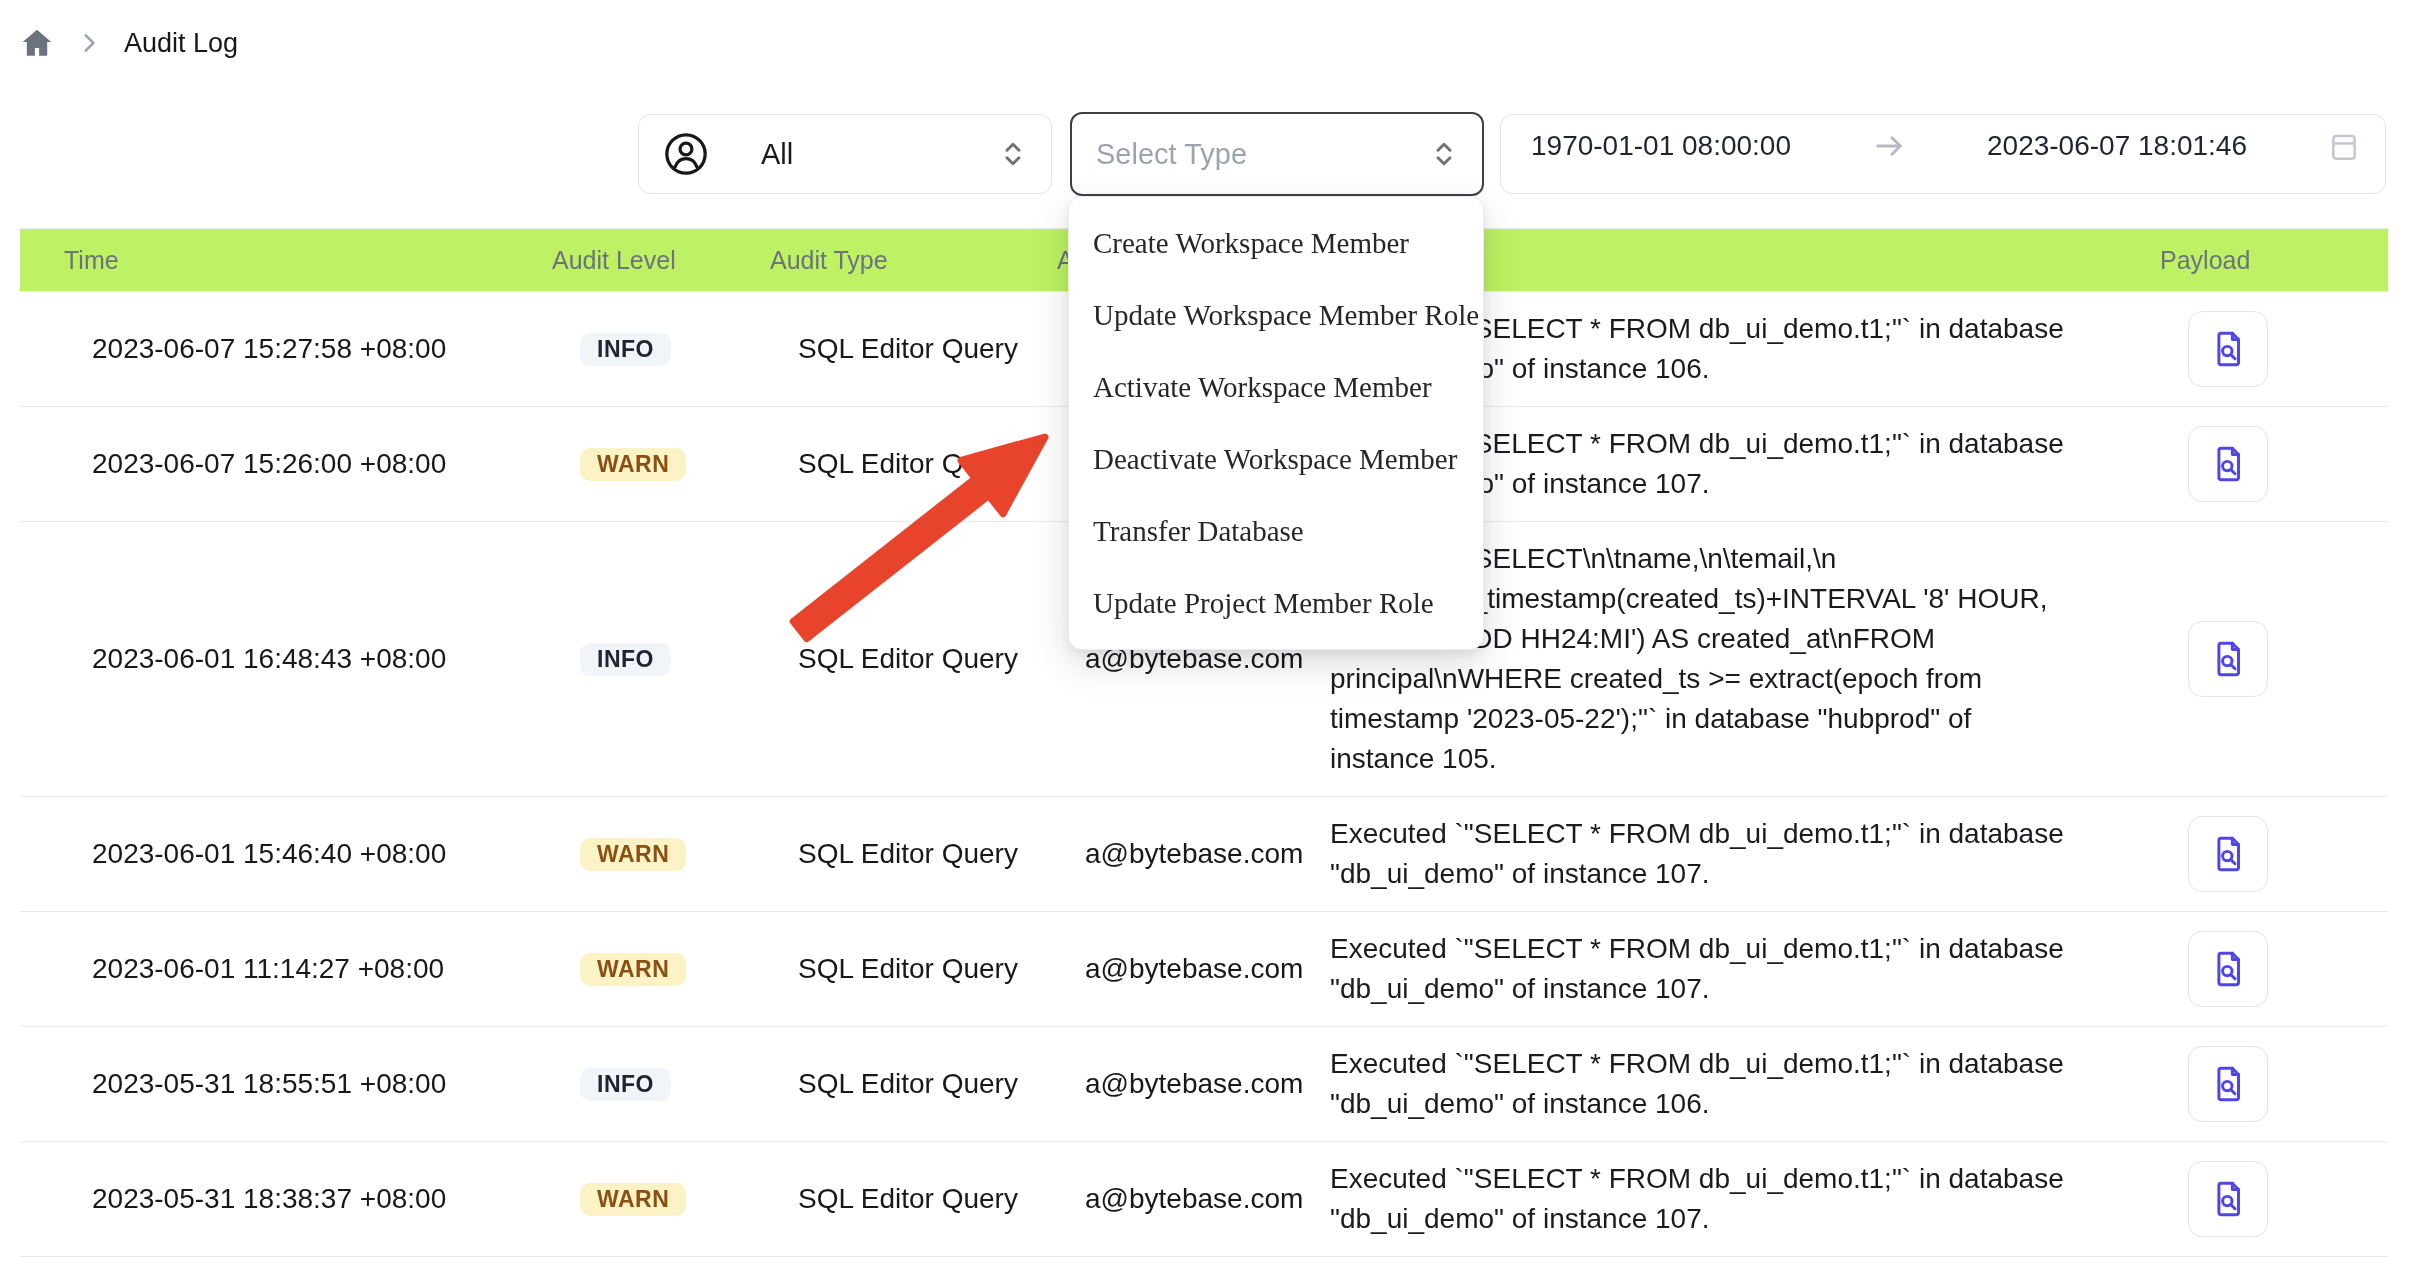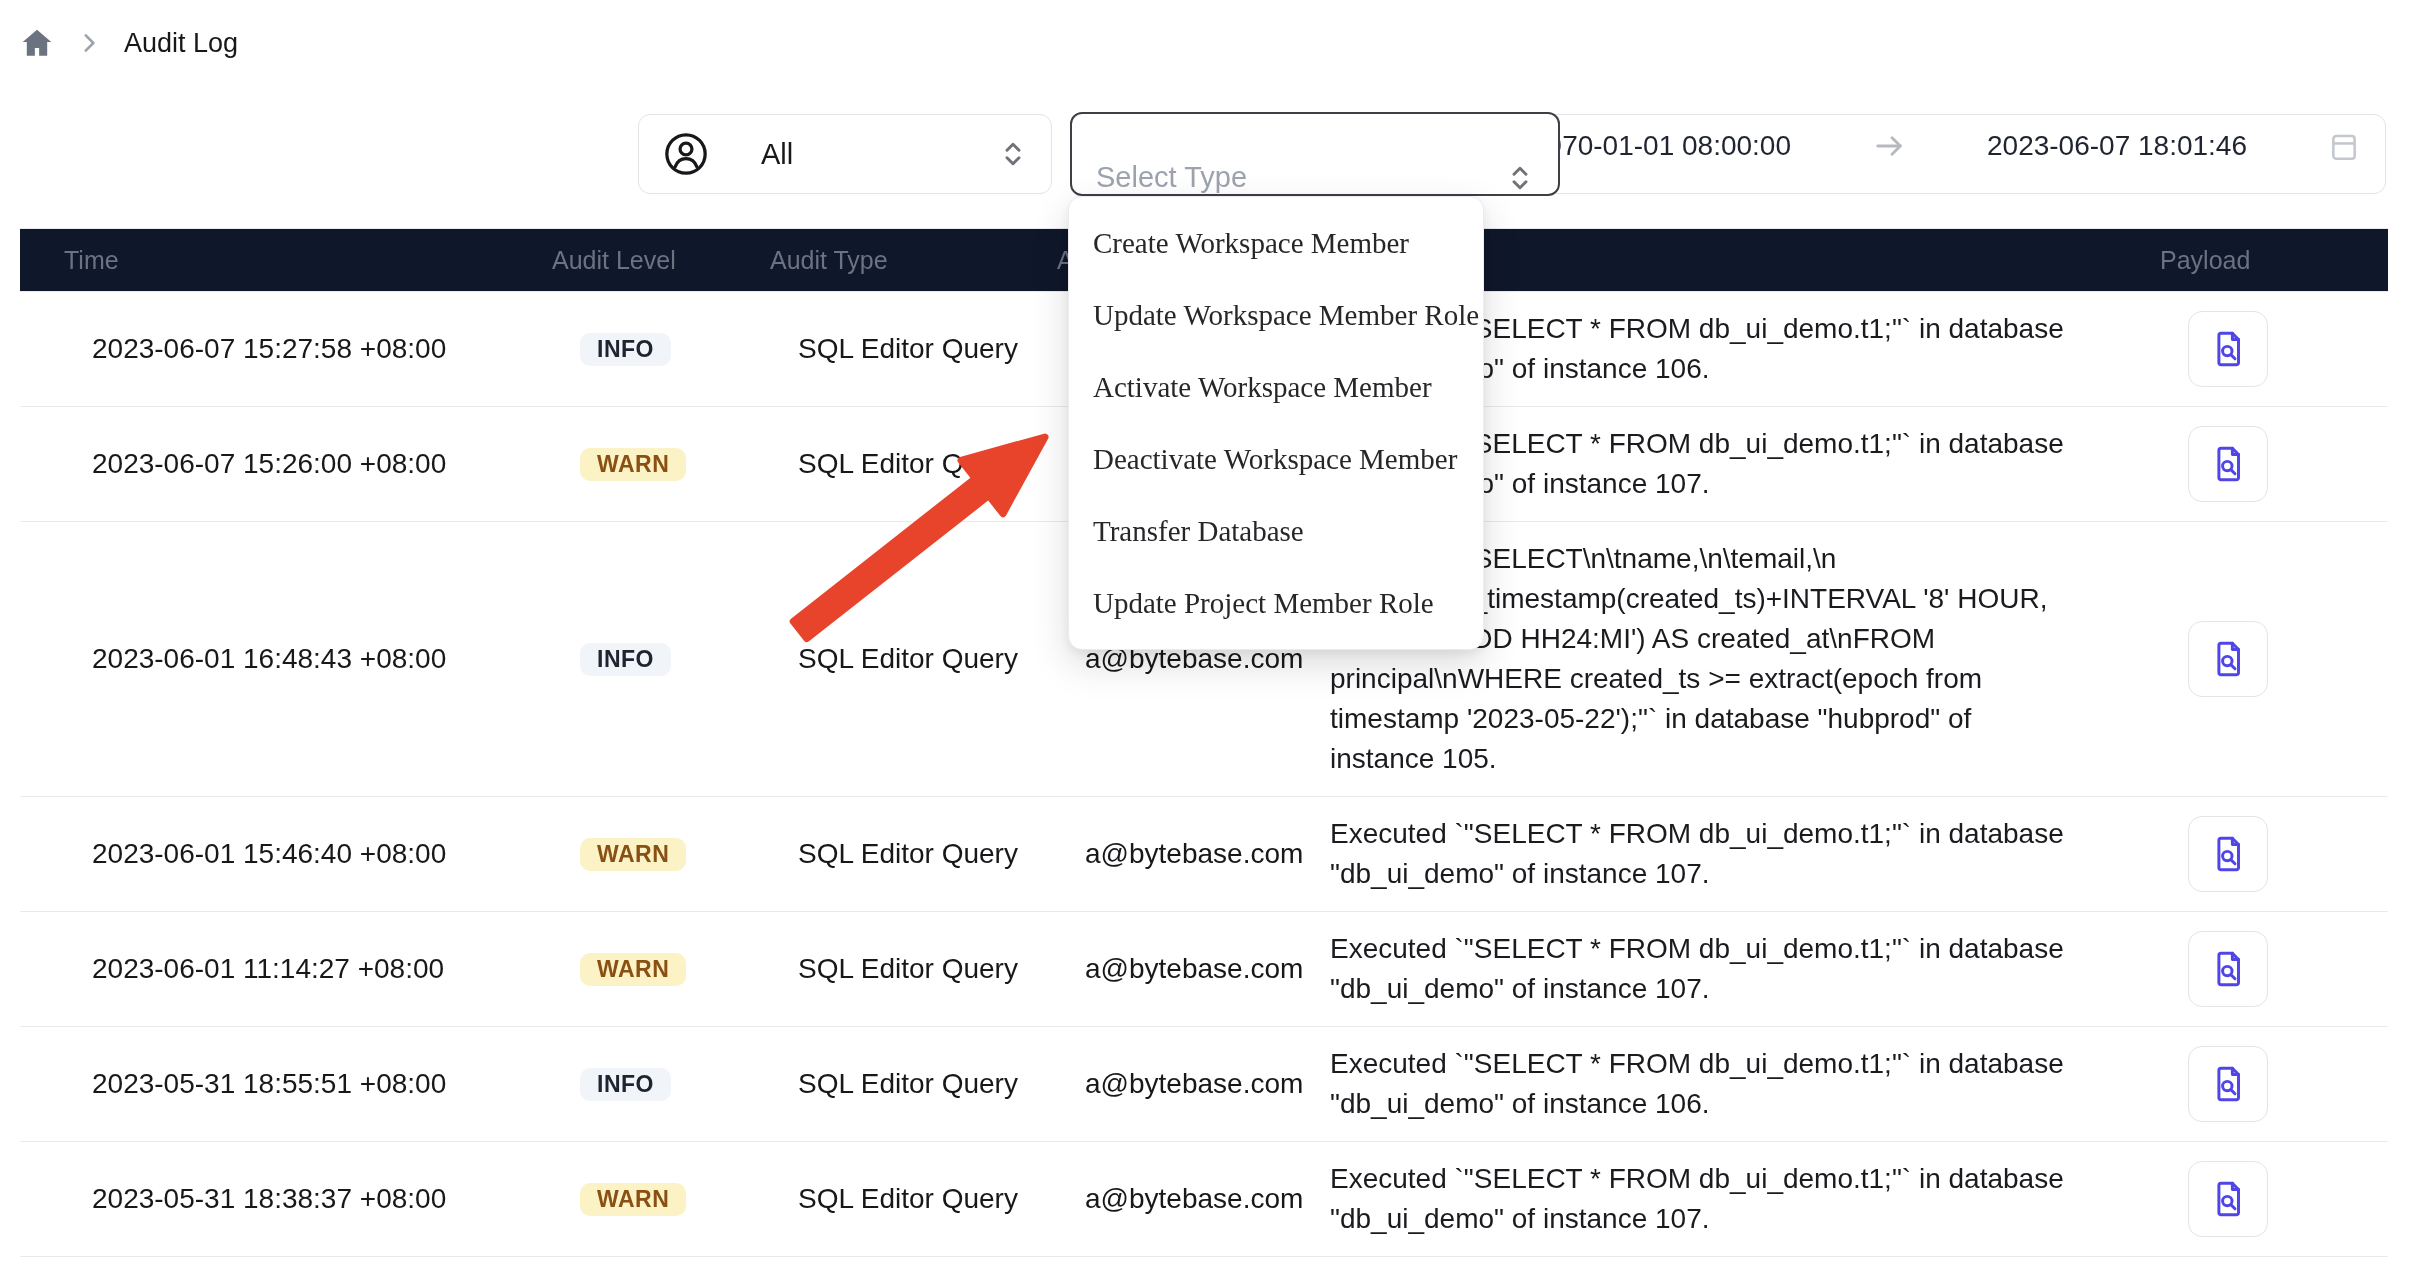--- a/index.html
+++ b/index.html
@@ -11,40 +11,40 @@
   .breadcrumb{position:absolute;left:20px;top:26px;display:flex;align-items:center;gap:22px;}
   .crumb-home{width:34px;height:34px;color:#6b7280;cursor:pointer;}
   .crumb-sep{width:26px;height:26px;color:#9ca3af;}
   .crumb-title{font-size:27px;font-weight:500;color:#18181b;}
   
   .ctrl{position:absolute;box-sizing:border-box;background:#fff;border:1px solid #e4e4e7;border-radius:12px;display:flex;align-items:center;}
   .actor-select{left:638px;top:114px;width:414px;height:80px;padding:0 22px 0 24px;cursor:pointer;gap:32px;}
   .actor-select .uicon{width:46px;height:46px;color:#18181b;flex:none;}
   .actor-select .val{margin-left:20px;font-size:29px;color:#18181b;flex:1;}
   .updown{width:32px;height:32px;color:#71717a;flex:none;}
-  .type-select{left:1070px;top:112px;width:490px;height:84px;border:2px solid #3f3f46;padding:0 22px 0 24px;cursor:pointer;z-index:6;align-items:flex-end;}
+  .type-select{left:1070px;top:112px;width:414px;height:84px;border:2px solid #3f3f46;padding:0 22px 0 24px;cursor:pointer;z-index:6;}
   .type-select .ph{font-size:29px;color:#9ca3af;flex:1;}
   .date-range{left:1500px;top:114px;width:886px;height:80px;padding:0 24px 16px 30px;justify-content:space-between;cursor:pointer;}
   .date-range .dt{font-size:28px;color:#1f2430;}
   .date-range .range-arrow{width:36px;height:36px;color:#b6bac0;}
   .date-range .cal{width:34px;height:34px;color:#c4c8ce;}
   
   .menu{
     position:absolute;left:1068px;top:196px;width:416px;box-sizing:border-box;
     background:#fff;border:1px solid #ececf0;border-radius:14px;padding:10px 0;
     box-shadow:0 14px 38px rgba(0,0,0,.14),0 4px 10px rgba(0,0,0,.06);z-index:7;
   }
   .menu-item{
     height:72px;line-height:72px;padding:0 60px 0 24px;font-size:29px;color:#27272a;
     white-space:nowrap;overflow:hidden;cursor:pointer;font-family:Liberation Serif, serif;
   }
   
   .thead{
     position:absolute;left:20px;top:228px;width:2368px;height:64px;box-sizing:border-box;
-    background:#0f172a;border-top:1px solid #e8eaed;border-bottom:1px solid #e8eaed;z-index:1;
+    background:#bef264;border-top:1px solid #e8eaed;border-bottom:1px solid #e8eaed;z-index:1;
   }
   .hcell{position:absolute;top:50%;transform:translateY(-50%);font-size:25px;font-weight:500;color:#6b7280;white-space:nowrap;}
   .tbody{position:absolute;left:20px;top:292px;width:2368px;z-index:1;}
   .row{position:relative;min-height:114px;border-bottom:1px solid #e8eaed;background:#fff;}
   .cell{position:absolute;top:50%;transform:translateY(-50%);font-size:28px;color:#18181b;white-space:nowrap;margin-left:28px;}
   .c-time{left:44px;}
   .c-level{left:532px;}
   .c-type{left:750px;}
   .c-actor{left:1037px;}
   .c-payload{left:2140px;}

